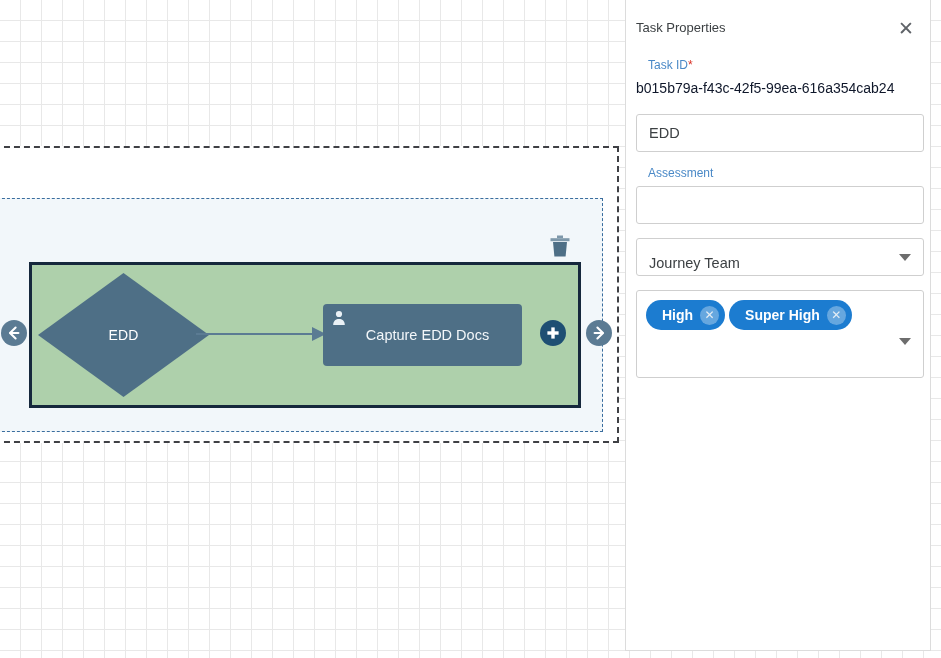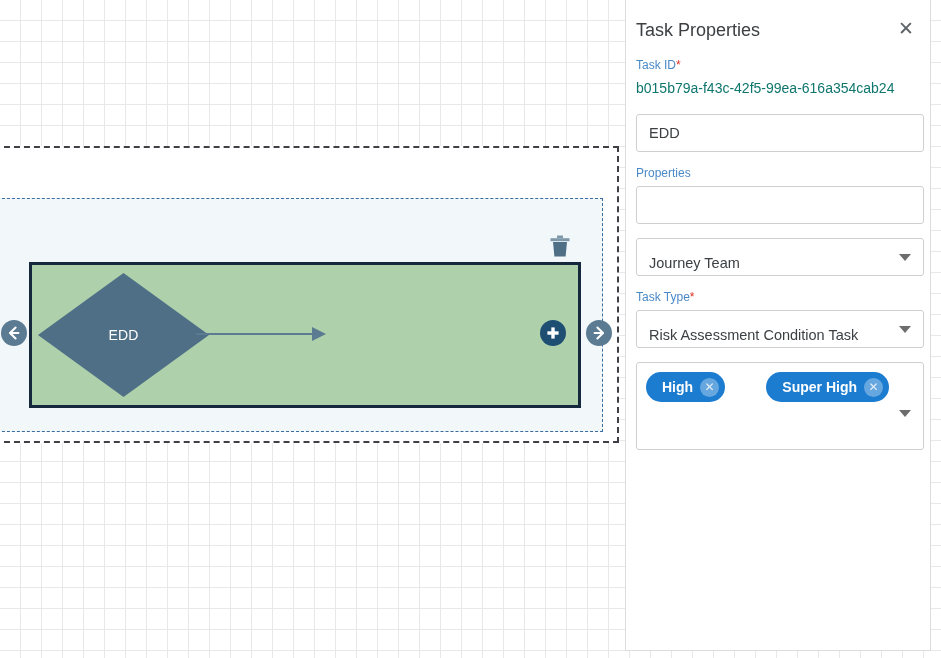--- a/index.html
+++ b/index.html
@@ -124,21 +124,21 @@
     border-top: none;
     overflow: hidden;
   }
 
   #panel-header {
     position: relative;
     height: 58px;
     padding: 20px 18px 0 10px;
   }
   #panel-title {
-    font-size: 18px;
+    font-size: 13px;
     color: #3c4043;
     font-weight: 400;
   }
   #panel-close {
     position: absolute;
     right: 12px; top: 16px;
     width: 24px; height: 24px;
     display: flex; align-items: center; justify-content: center;
     color: #5f6368;
     font-size: 19px;
@@ -148,26 +148,27 @@
   }
 
   #panel-body { padding: 0 10px 0 10px; }
 
   .field { margin-bottom: 14px; }
   .field-label {
     font-size: 12px;
     color: #4a89c7;
     margin-bottom: 6px;
     display: block;
+    margin-left: 12px;
   }
   .req { color: #d93025; }
 
   .static-value {
     font-size: 14px;
-    color: #0f766e;
+    color: #0f172a;
     padding: 2px 0 0 0;
     min-height: 22px;
   }
 
   .input-box {
     width: 288px;
     height: 38px;
     border: 1px solid #cfcfcf;
     border-radius: 3px;
     background: #ffffff;
@@ -206,21 +207,21 @@
   
   #risk-box {
     position: relative;
     width: 288px;
     height: 88px;
     border: 1px solid #cfcfcf;
     border-radius: 3px;
     background: #ffffff;
     padding: 9px 34px 0 9px;
   }
-  #chips { display: flex; gap: 4px; flex-wrap: wrap; justify-content: space-between; }
+  #chips { display: flex; gap: 4px; flex-wrap: wrap; }
   .chip {
     display: inline-flex;
     align-items: center;
     height: 30px;
     border-radius: 15px;
     background: #1c7cd0;
     color: #ffffff;
     font-size: 14px;
     font-weight: bold;
     padding: 0 6px 0 16px;
@@ -265,20 +266,27 @@
         <polygon points="87.5,2 173,64 87.5,126 2,64" fill="#4e6f86"></polygon>
       </svg>
       <div id="diamond-label">EDD</div>
     </div>
 
     <svg id="connector" width="130" height="18" viewBox="0 0 130 18">
       <line x1="0" y1="9" x2="118" y2="9" stroke="#5b7b93" stroke-width="2"></line>
       <polygon points="116,2 130,9 116,16" fill="#5b7b93"></polygon>
     </svg>
 
+    <div id="task-node">
+      <svg id="task-user-icon" viewBox="0 0 14 16">
+        <circle cx="7" cy="4" r="3.1" fill="#eaf1f6"></circle>
+        <path d="M1.2 15 C1.2 10.6 4 9 7 9 C10 9 12.8 10.6 12.8 15 Z" fill="#eaf1f6"></path>
+      </svg>
+      <div id="task-node-label">Capture EDD Docs</div>
+    </div>
 
     <div id="btn-left" class="circ-btn">
       <svg width="16" height="16" viewBox="0 0 16 16">
         <path d="M9.6 2.6 L4 8 L9.6 13.4" stroke="#ffffff" stroke-width="2.1" fill="none" stroke-linecap="round" stroke-linejoin="round"></path>
         <line x1="4.4" y1="8" x2="12.4" y2="8" stroke="#ffffff" stroke-width="2.1" stroke-linecap="round"></line>
       </svg>
     </div>
 
     <div id="btn-plus" class="circ-btn">
       <svg width="16" height="16" viewBox="0 0 16 16">
@@ -313,38 +321,31 @@
       <div class="field">
         <span class="field-label"><span>Task ID</span><span class="req">*</span></span>
         <div class="static-value">b015b79a-f43c-42f5-99ea-616a354cab24</div>
       </div>
 
       <div class="field">
         <div class="input-box">EDD</div>
       </div>
 
       <div class="field">
-        <span class="field-label">Properties</span>
+        <span class="field-label">Assessment</span>
         <div class="input-box"></div>
       </div>
 
       <div class="field">
         <div class="select-box">
           <span>Journey Team</span>
           <span class="caret"></span>
         </div>
       </div>
 
-      <div class="field">
-        <span class="field-label"><span>Task Type</span><span class="req">*</span></span>
-        <div class="select-box">
-          <span>Risk Assessment Condition Task</span>
-          <span class="caret"></span>
-        </div>
-      </div>
 
       <div class="field">
         <div id="risk-box">
           <div id="chips">
             <span class="chip">
               <span>High</span>
               <span class="chip-x">✕</span>
             </span>
             <span class="chip">
               <span>Super High</span>

